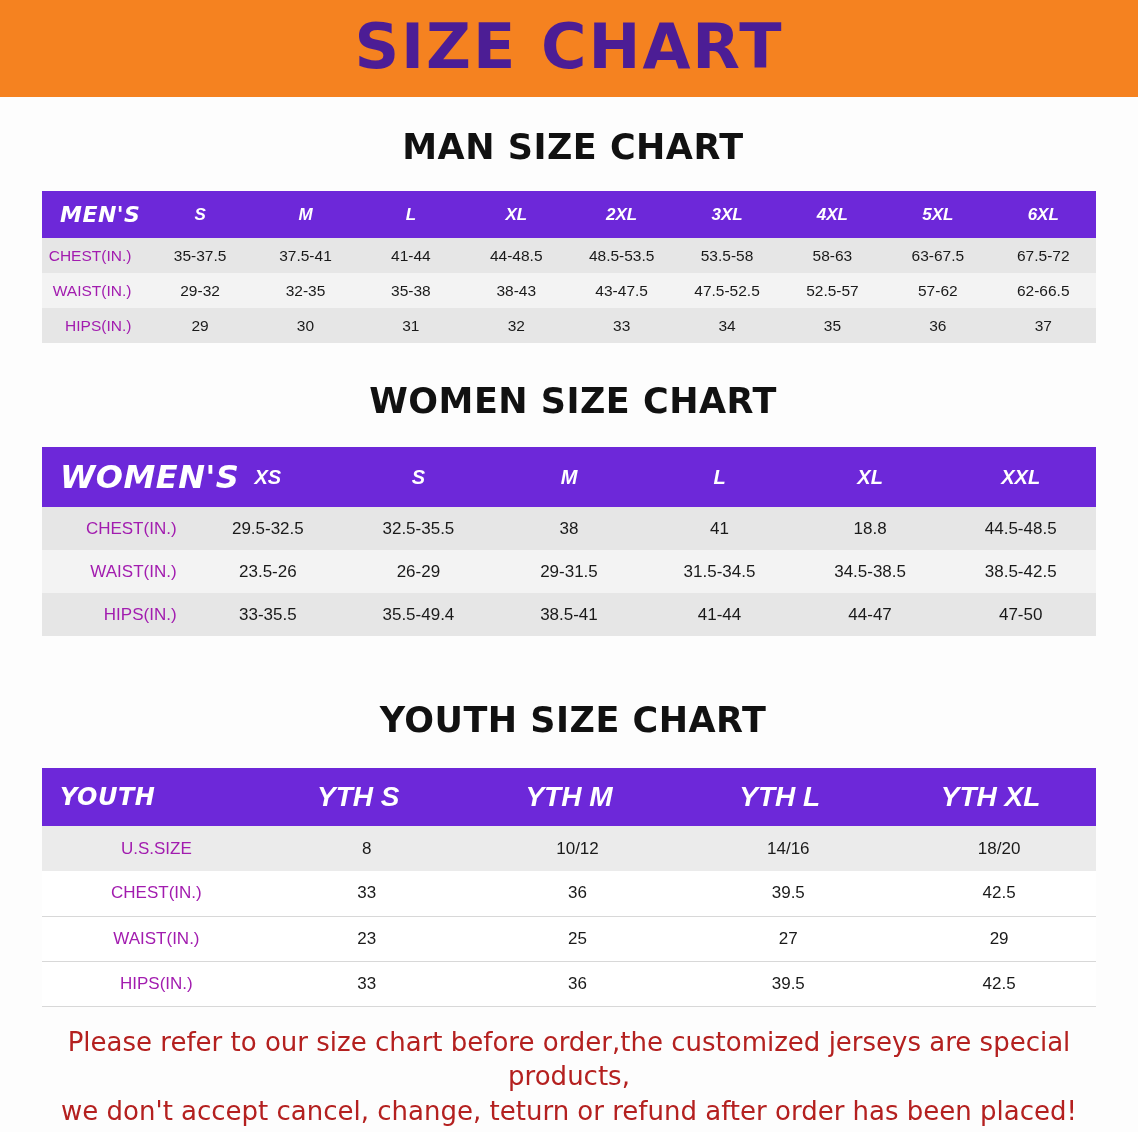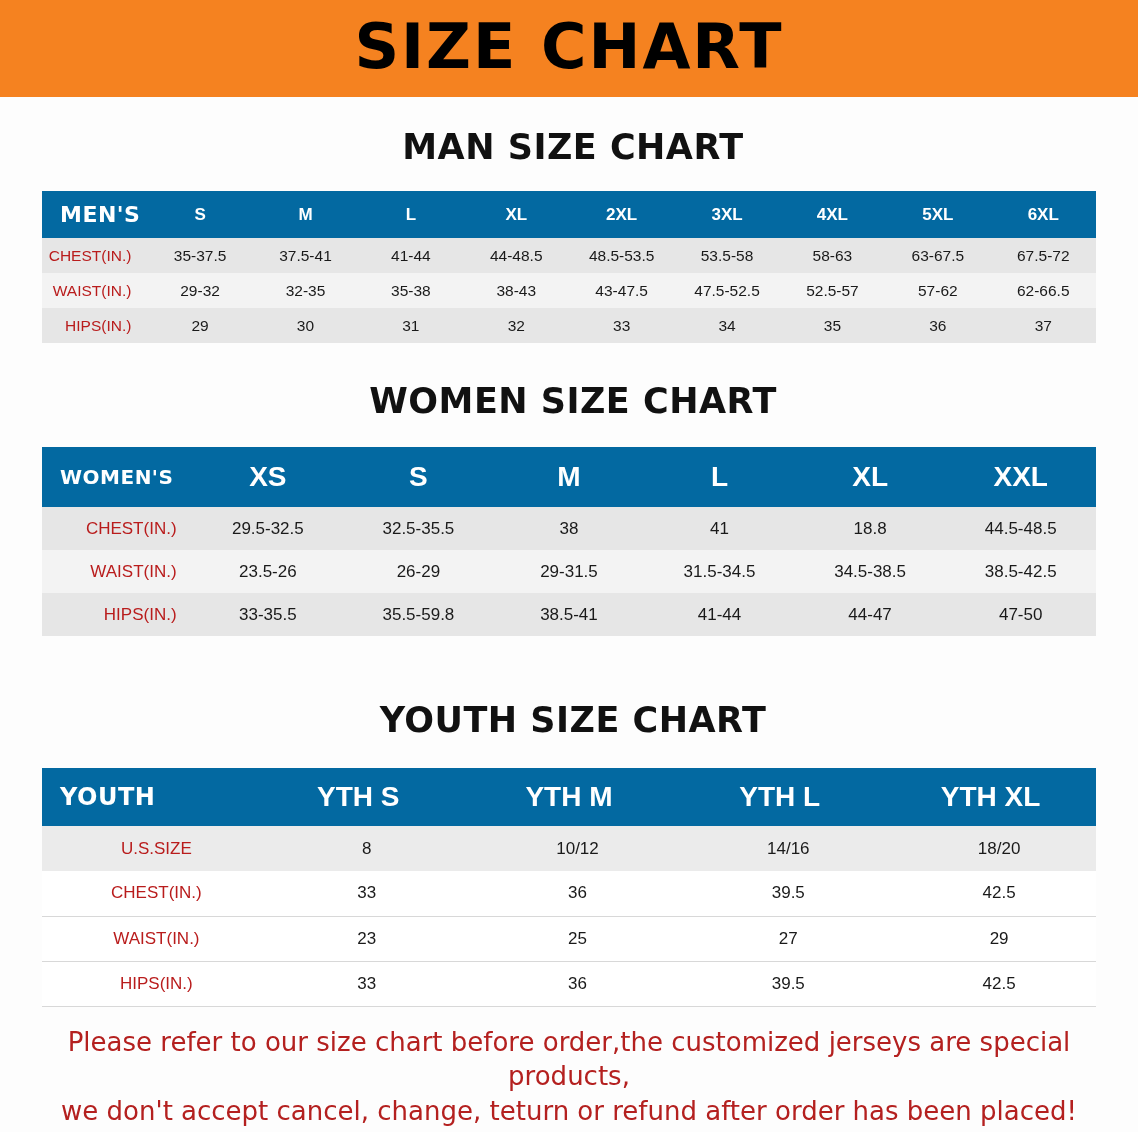--- a/index.html
+++ b/index.html
@@ -26,21 +26,21 @@
     background: #f58220;
     display: flex;
     align-items: center;
     justify-content: center;
   }
   .banner-title {
     font-family: "DejaVu Sans", sans-serif;
     font-weight: bold;
     font-size: 62px;
     letter-spacing: 2px;
-    color: #000000;
+    color: #4c1d95;
     line-height: 1;
     margin-top: -4px;
   }
 
   
   .section-title {
     text-align: center;
     font-family: "DejaVu Sans", sans-serif;
     font-weight: bold;
     color: #111111;
@@ -72,21 +72,22 @@
     margin: 0 auto;
   }
   .chart th, .chart td {
     font-family: "Liberation Sans", sans-serif;
     text-align: center;
     white-space: nowrap;
   }
 
   
   .chart thead tr {
-    background: #0369a1;
+    background: #6d28d9;
+    font-style: italic;
   }
   .chart thead th {
     color: #ffffff;
     font-size: 17px;
     font-weight: bold;
   }
   .chart thead th.label-cell {
     text-align: left;
     font-family: "DejaVu Sans", sans-serif;
     font-size: 22px;
@@ -95,36 +96,36 @@
   }
 
   .chart tbody td {
     color: #1a1a1a;
     font-size: 15.5px;
   }
   .chart tbody td.row-label {
     text-align: right;
     padding-right: 16px;
     font-size: 15.5px;
-    color: #b91c1c;
+    color: #a21caf;
   }
 
   
   #men-table { width: 1054px; }
   #men-table thead th { height: 45px; }
   #men-table tbody tr { height: 35px; }
   #men-table tbody tr:nth-child(odd) { background: #e6e6e6; }
   #men-table tbody tr:nth-child(even) { background: #f3f3f3; }
   #men-table tbody td.row-label { width: 148px; }
 
   
   #women-table { width: 1054px; }
   #women-table thead th { height: 58px; }
-  #women-table thead th.label-cell { font-size: 20px; }
-  #women-table thead th { font-size: 28px; }
+  #women-table thead th.label-cell { font-size: 32px; }
+  #women-table thead th { font-size: 20px; }
   #women-table tbody tr { height: 43px; }
   #women-table tbody tr:nth-child(odd) { background: #e6e6e6; }
   #women-table tbody tr:nth-child(even) { background: #f3f3f3; }
   #women-table tbody td { font-size: 17px; }
   #women-table tbody td.row-label { width: 200px; font-size: 17px; }
 
   
   #youth-table { width: 1054px; }
   #youth-table thead th { height: 56px; font-size: 28px; }
   #youth-table thead th.label-cell { font-size: 24px; }
@@ -238,21 +239,21 @@
         <td>23.5-26</td>
         <td>26-29</td>
         <td>29-31.5</td>
         <td>31.5-34.5</td>
         <td>34.5-38.5</td>
         <td>38.5-42.5</td>
       </tr>
       <tr>
         <td class="row-label">HIPS(IN.)</td>
         <td>33-35.5</td>
-        <td>35.5-59.8</td>
+        <td>35.5-49.4</td>
         <td>38.5-41</td>
         <td>41-44</td>
         <td>44-47</td>
         <td>47-50</td>
       </tr>
     </tbody>
   </table>
 
   <div class="section-title title-youth">YOUTH SIZE CHART</div>
   <table class="chart" id="youth-table">

